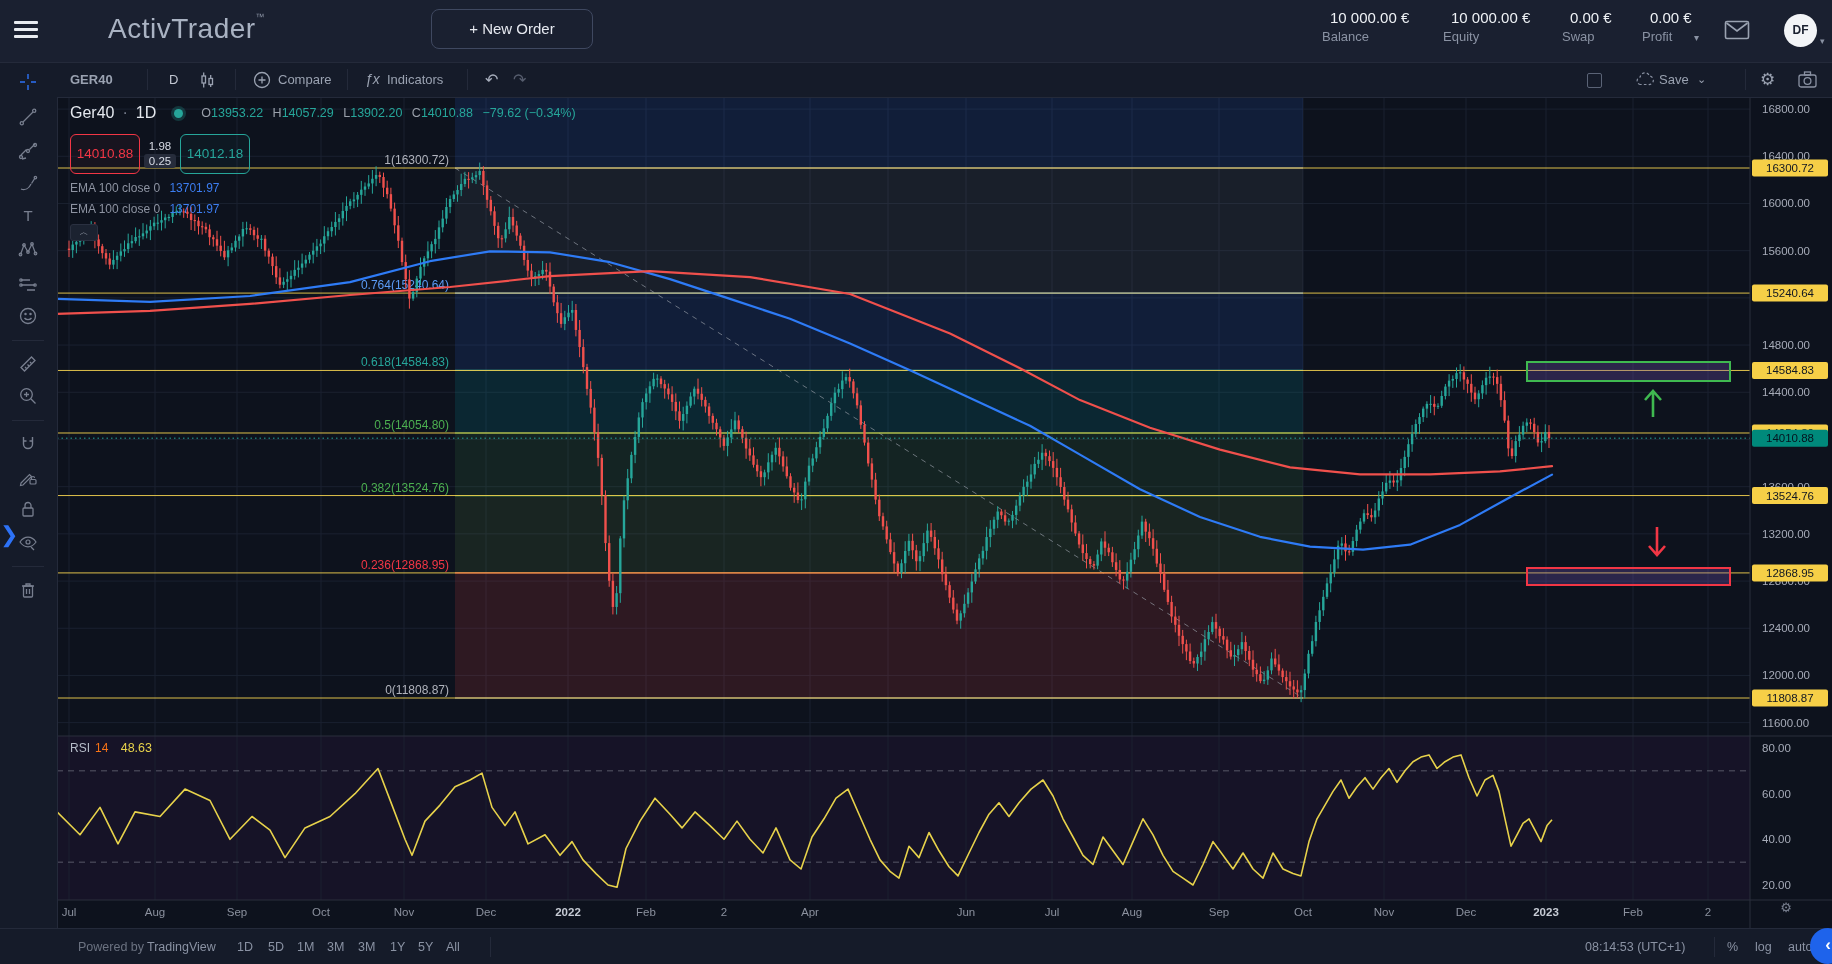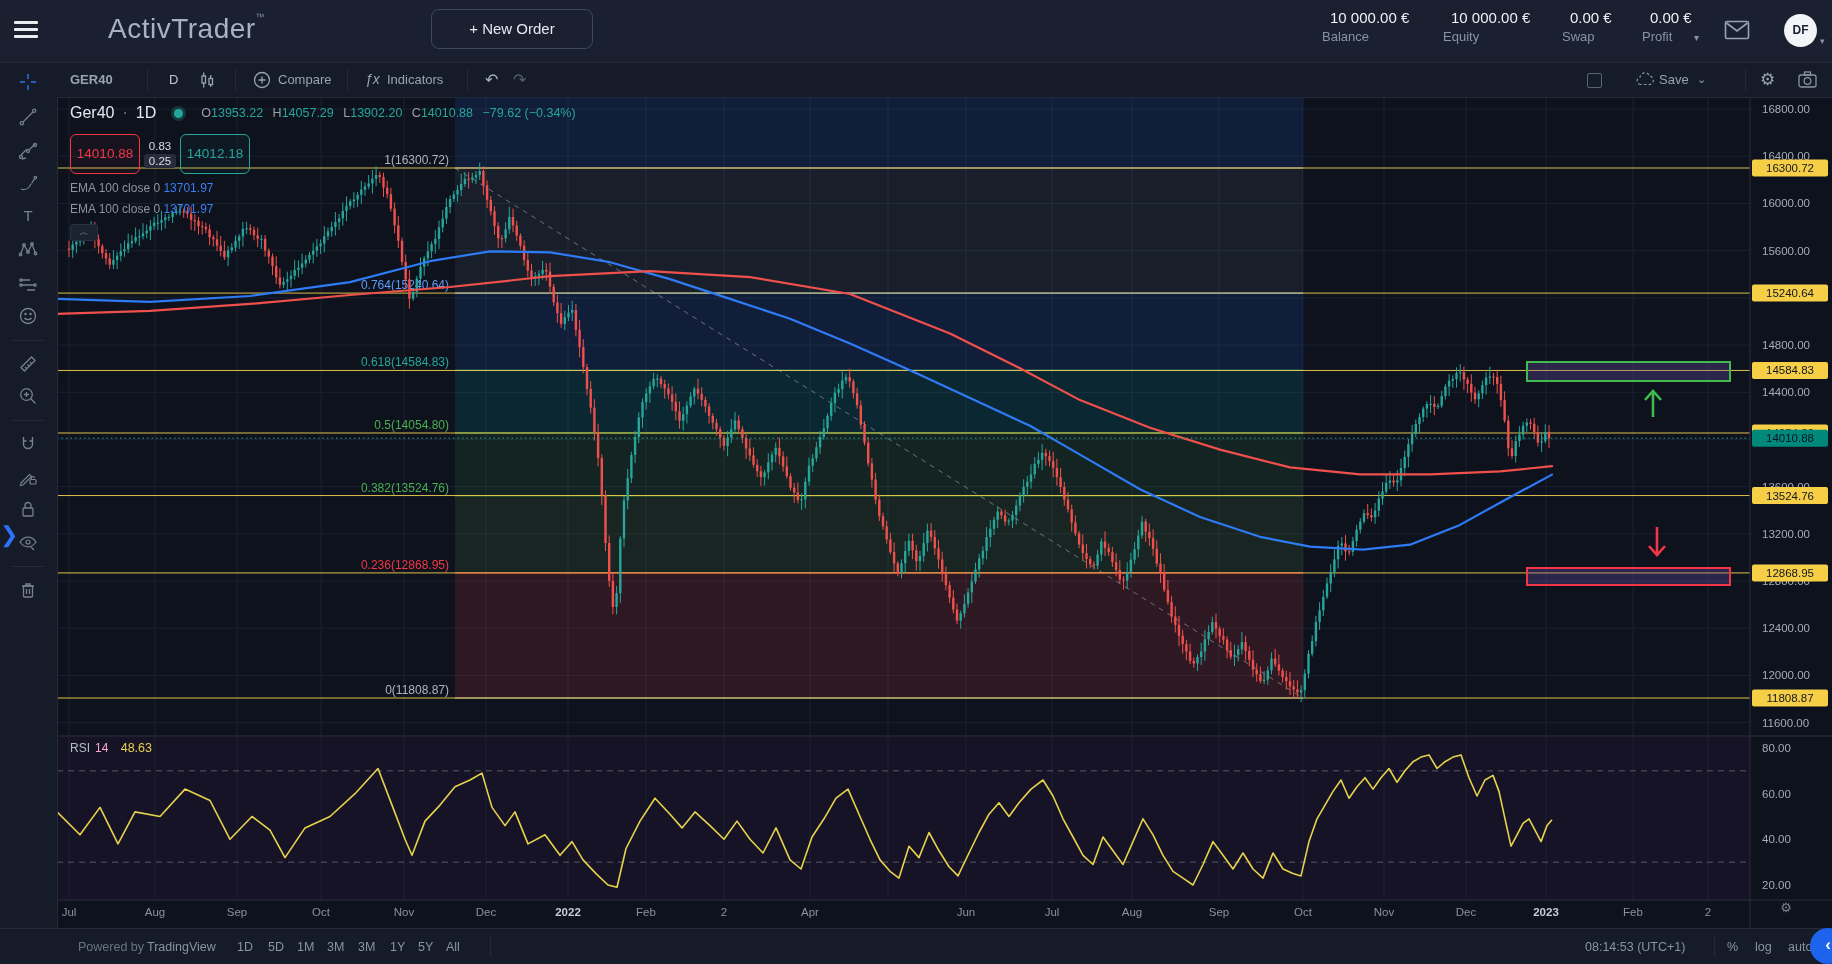--- a/index.html
+++ b/index.html
@@ -37,25 +37,25 @@
   .lg-ohlc{font-size:12.5px;}
   .lg-ohlc .k{color:#9aa0aa;}
   .lg-ohlc .v{color:#26a69a;margin-right:6px;}
   .quote{display:flex;align-items:center;margin-top:12px;}
   .qbox{width:68px;height:38px;border-radius:6px;text-align:center;line-height:38px;font-size:13.5px;cursor:pointer;}
   .qb-bid{border:1px solid #f23645;color:#f23645;background:rgba(242,54,69,.05);}
   .qb-ask{border:1px solid #26a69a;color:#26a69a;background:rgba(38,166,154,.05);}
   .spread{width:40px;text-align:center;font-size:11.5px;color:#d8dce6;}
   .spread .pill{display:inline-block;background:#262c3b;border-radius:3px;padding:1px 5px;margin-top:2px;}
   .emarow{font-size:12px;color:#8d93a1;margin-top:7px;}
-  .emarow .val{}
+  .emarow .val{margin-left:6px;}
   .caretpill{width:26px;height:15px;background:#1b2230;border:1px solid #2a3040;border-radius:3px;color:#8d93a1;
              font-size:9px;text-align:center;line-height:14px;margin-top:8px;cursor:pointer;}
   .rsilegend{position:absolute;left:70px;top:741px;z-index:12;font-size:12px;}
-  .rsilegend .nm{color:#b6bcc9;} .rsilegend .pr{color:#f9a8d4;margin-left:5px;text-align:center;} .rsilegend .vl{color:#e7d24b;margin-left:9px;font-size:12.5px;}
+  .rsilegend .nm{color:#b6bcc9;} .rsilegend .pr{color:#f97316;margin-left:5px;text-align:center;} .rsilegend .vl{color:#e7d24b;margin-left:9px;font-size:12.5px;}
   
   .footer{position:absolute;left:0;top:928px;width:1832px;height:36px;background:#151b29;border-top:1px solid #242a3a;z-index:30;font-size:12.5px;}
   .footer .fi{position:absolute;top:0;height:36px;line-height:36px;color:#8a92a3;cursor:pointer;}
   .fsep{position:absolute;top:8px;width:1px;height:20px;background:#242a3a;}
   .tvlink{color:#3b82f6;cursor:pointer;}
   .bluecirc{position:absolute;left:1810px;top:928px;width:36px;height:36px;border-radius:50%;background:#1e63eb;color:#fff;
             font-size:17px;font-weight:bold;text-align:center;line-height:34px;z-index:35;cursor:pointer;}
   svg text{font-family:"Liberation Sans",sans-serif;}
 </style>
 </head>
@@ -1238,21 +1238,21 @@
       <span class="k">O</span><span class="v">13953.22</span>
       <span class="k">H</span><span class="v">14057.29</span>
       <span class="k">L</span><span class="v">13902.20</span>
       <span class="k">C</span><span class="v">14010.88</span>
       <span class="v">−79.62 (−0.34%)</span>
     </span>
   </div>
   <div class="quote">
     <div class="qbox qb-bid">14010.88</div>
     <div class="spread">
-      <div>0.83</div>
+      <div>1.98</div>
       <div class="pill">0.25</div>
     </div>
     <div class="qbox qb-ask">14012.18</div>
   </div>
   <div class="emarow">
     <span>EMA</span> <span>100 close 0</span>
     <span class="val" style="color:#3c7df0">13701.97</span>
   </div>
   <div class="emarow">
     <span>EMA</span> <span>100 close 0</span>

